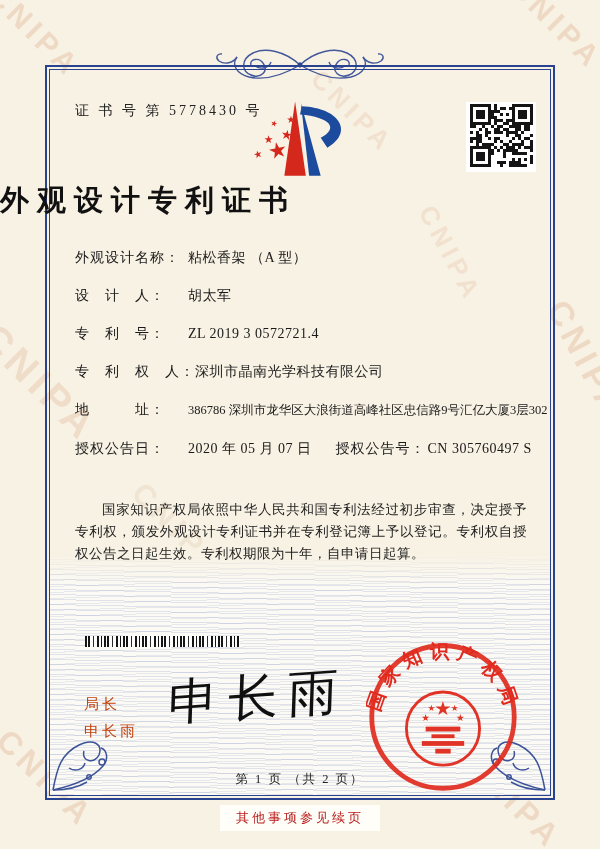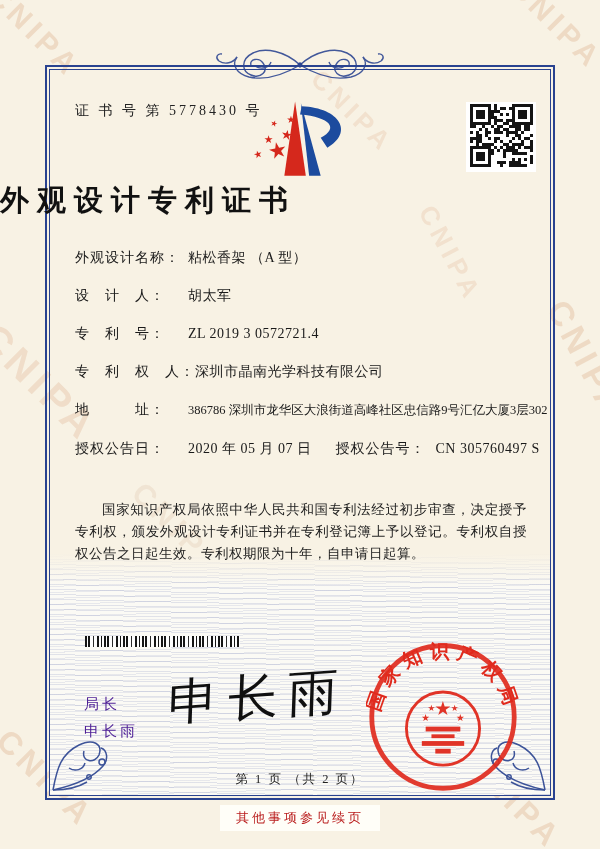--- a/index.html
+++ b/index.html
@@ -55,21 +55,21 @@
   .grant-col2{display:inline-block;margin-left:24px;}
   .body-text{left:75px;top:494px;width:452px;font-size:13.5px;line-height:1.62;
       text-align:justify;color:#1d1d1d;}
   .body-text p{margin:5px 0 3px 0;text-indent:2em;letter-spacing:.5px;}
   .barcode{left:85px;top:636px;width:155px;height:11px;
     background:repeating-linear-gradient(90deg,
       #151515 0 2px,#fdfdfd 2px 3px,#151515 3px 5px,#fdfdfd 5px 8px,
       #2c2c2c 8px 9px,#fdfdfd 9px 12px,#151515 12px 14px,#fdfdfd 14px 16px,
       #151515 16px 17px,#fdfdfd 17px 19px);}
   .director{left:84px;top:690px;font-family:"Liberation Sans","DejaVu Sans",sans-serif;
-      font-size:15px;letter-spacing:3px;color:#4c1d95;line-height:27px;}
+      font-size:15px;letter-spacing:3px;color:#c2410c;line-height:27px;}
   .signature{left:168px;top:664px;font-size:50px;color:#101010;letter-spacing:10px;
       transform:rotate(-4deg) skewX(-6deg);font-weight:500;}
   .seal{left:366px;top:640px;width:154px;height:154px;z-index:6;}
   .seal-date{left:374px;top:735px;font-size:13px;letter-spacing:1px;color:#0d0d0d;z-index:7;}
   .pageno{left:0;top:771px;width:100%;text-align:center;font-size:12.5px;
       letter-spacing:2px;color:#222;}
   .cont-note{left:50%;top:805px;transform:translateX(-50%);background:#fffef8;
       padding:4px 16px;font-size:13px;letter-spacing:3px;color:#b91c1c;z-index:6;}
 </style>
 </head>
@@ -397,21 +397,21 @@
     <div class="frow">
       <span class="flabel">专　利　号：</span><span class="fvalue">ZL 2019 3 0572721.4</span>
     </div>
     <div class="frow">
       <span class="flabel">专　利　权　人：</span><span class="fvalue">深圳市晶南光学科技有限公司</span>
     </div>
     <div class="frow addr">
       <span class="flabel">地　　　址：</span><span class="fvalue">386786 深圳市龙华区大浪街道高峰社区忠信路9号汇亿大厦3层302</span>
     </div>
     <div class="frow">
-      <span class="flabel">授权公告日：</span><span class="fvalue">2020 年 05 月 07 日</span><span class="grant-col2"><span class="flabel" style="min-width:0;margin-right:10px;">授权公告号：</span><span class="fvalue">CN 305760497 S</span></span>
+      <span class="flabel">授权公告日：</span><span class="fvalue">2020 年 05 月 07 日</span><span class="grant-col2"><span class="flabel" style="min-width:0;margin-right:2px;">授权公告号：</span><span class="fvalue">CN 305760497 S</span></span>
     </div>
   </div>
 
   <div class="abs body-text">
     <p>国家知识产权局依照中华人民共和国专利法经过初步审查，决定授予专利权，颁发外观设计专利证书并在专利登记簿上予以登记。专利权自授权公告之日起生效。专利权期限为十年，自申请日起算。</p>
   </div>
 
   <div class="abs barcode"></div>
 
   <div class="abs director">

